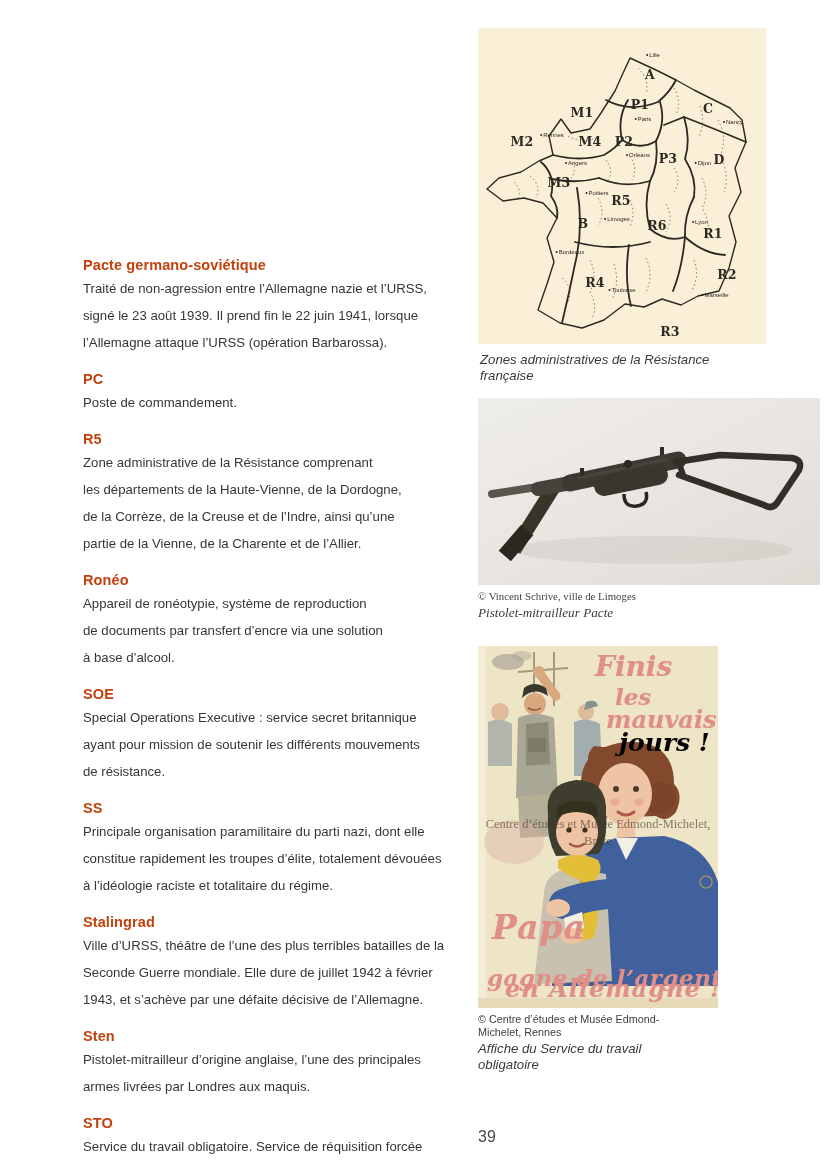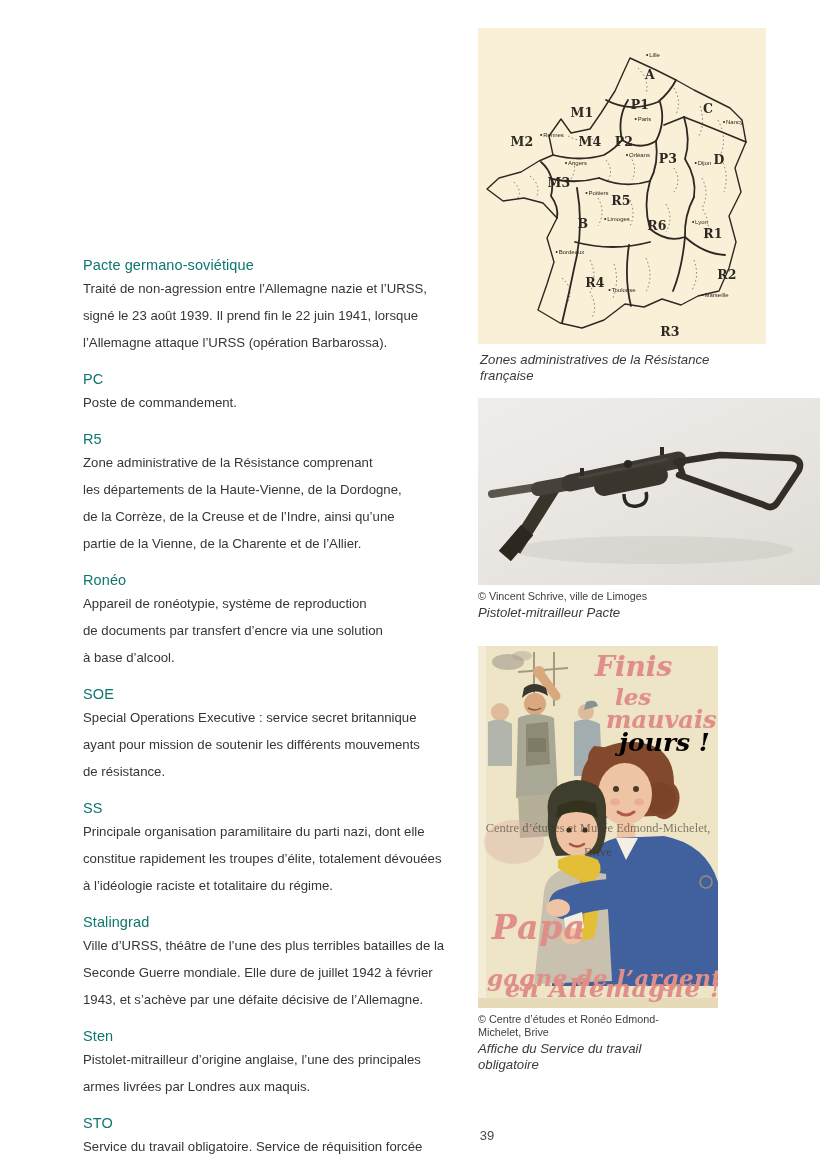--- a/index.html
+++ b/index.html
@@ -8,21 +8,21 @@
     background:#ffffff; overflow:hidden;
     font-family:"Liberation Sans", sans-serif;
     color:#3a3938;
   }
 
   
   .glossary { position:absolute; left:83px; top:256px; width:402px; }
   .glossary-entry { margin-bottom:14px; }
   .glossary-entry h3 {
     margin:0; font-size:14.5px; line-height:18px;
-    font-weight:normal; color:#0f766e; letter-spacing:.1px;
+    font-weight:bold; color:#c2410c; letter-spacing:.1px;
   }
   .glossary-entry p {
     margin:1px 0 0 0; font-size:13.2px; line-height:27px;
     color:#373635; white-space:pre-line;
   }
 
   
   .fig-credit  { font-size:10.8px; color:#3f3e3d; margin-top:5px; line-height:13px; }
   .fig-caption { font-size:13.2px; font-style:italic; color:#3b3a39; margin-top:2px; line-height:16px; }
 
@@ -37,21 +37,21 @@
   }
   .city-label {
     position:absolute; transform:translate(-50%,-50%);
     display:flex; align-items:center; gap:1px;
     font-size:6px; color:#2c2822; white-space:nowrap;
   }
   .city-label .dot { width:2px; height:2px; background:#2c2822; border-radius:50%; flex:none; }
   .map-figure .fig-caption { margin-top:8px; margin-left:2px; }
 
   
-  .gun-figure { position:absolute; left:478px; top:398px; width:308px; }
+  .gun-figure { position:absolute; left:478px; top:398px; width:308px;font-family:Liberation Serif, serif; }
   .gun-canvas {
     position:relative; width:342px; height:187px;
     background:linear-gradient(155deg,#efedea 0%,#e8e5e1 55%,#dfdcd6 100%);
   }
 
   
   .poster-figure { position:absolute; left:478px; top:646px; width:214px; }
   .poster-canvas {
     position:relative; width:240px; height:362px;
     background:#eee4c6; overflow:hidden;
@@ -65,28 +65,28 @@
   }
   .hl0 { left:117px; top:4px;  font-size:28px; }
   .hl1 { left:137px; top:37px; font-size:23px; }
   .hl2 { left:128px; top:59px; font-size:24px; }
   .hl3 { left:141px; top:82px; font-size:25px; }
   .tl0 { left:14px;  top:262px; font-size:33px; letter-spacing:1px; }
   .tl1 { left:9px;   top:302px; font-size:23px; letter-spacing:.5px; }
   .tl2 { left:27px;  top:328px; font-size:24px; letter-spacing:1px; }
   .poster-watermark {
     position:absolute; left:4px; top:170px; width:232px;
-    font-family:"Liberation Serif", serif; font-size:12.5px; line-height:24px;
+    font-family:"Liberation Serif", serif; font-size:12.5px; line-height:17px;
     color:rgba(68,55,42,.62); text-align:center;
   }
 
   
   .page-number {
     position:absolute; left:477px; top:1128px; width:20px;
-    text-align:center; font-size:13px; color:#4a4948;
+    text-align:center; font-size:16px; color:#4a4948;
   }
 </style>
 </head>
 <body>
 
 <div class="glossary">
     <section class="glossary-entry">
       <h3>Pacte germano-soviétique</h3>
       <p>Traité de non-agression entre l’Allemagne nazie et l’URSS,
 signé le 23 août 1939. Il prend fin le 22 juin 1941, lorsque
@@ -372,17 +372,17 @@
         <span class="hl2" style="color: rgb(224, 143, 136);">mauvais</span>
         <span class="hl3" style="color: #000000;">jours !</span>
       </div>
     <div class="poster-watermark">Centre d’études et Musée Edmond-Michelet, Brive</div>
     <div class="poster-tagline">
         <span class="tl0" style="color: rgb(224, 143, 136);">Papa</span>
         <span class="tl1" style="color: rgb(224, 143, 136); margin-top: 16px;">gagne de l’argent</span>
         <span class="tl2" style="color: rgb(224, 143, 136);">en Allemagne !</span>
       </div>
   </div>
-  <div class="fig-credit">© Centre d’études et Ronéo Edmond-Michelet, Brive</div>
+  <div class="fig-credit">© Centre d’études et Musée Edmond-Michelet, Rennes</div>
   <figcaption class="fig-caption">Affiche du Service du travail obligatoire</figcaption>
 </figure>
 
 <div class="page-number">39</div>
 
 </body></html>

